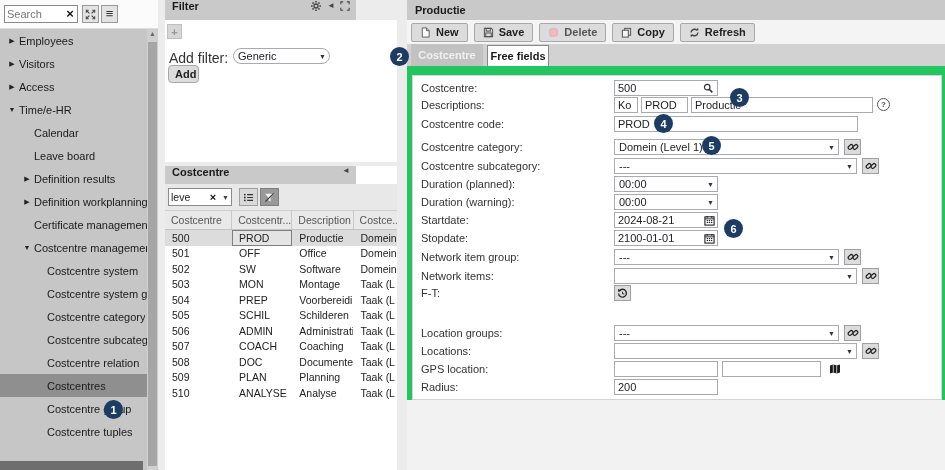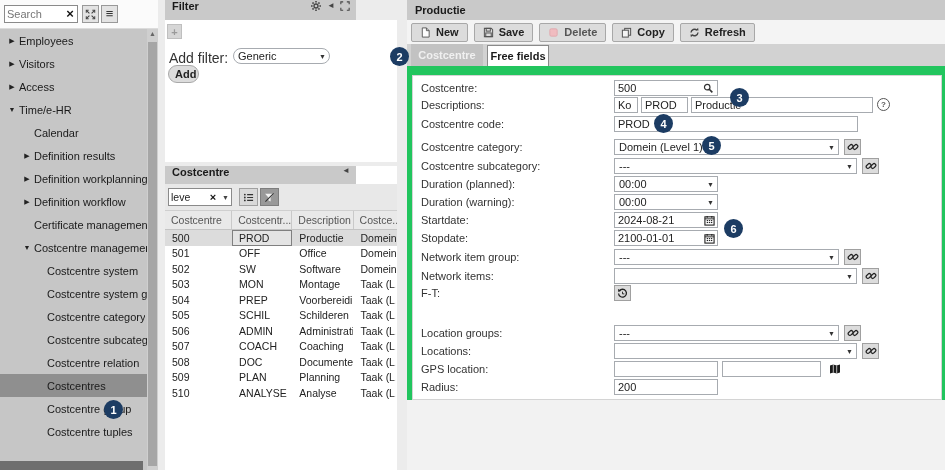--- a/index.html
+++ b/index.html
@@ -30,21 +30,21 @@
   .gutter{position:absolute;top:0;height:470px;background:#ececec;}
   
   .mid{position:absolute;left:165px;top:0;width:232px;height:470px;background:#ececec;}
   .phead{position:absolute;left:0;width:191px;height:20px;background:#c9c9c9;display:flex;align-items:flex-start;}
   .phead .ptitle{font-size:11px;font-weight:bold;color:#1a1a1a;padding-left:7px;}
   .phead .hicons{margin-left:auto;display:flex;align-items:center;gap:5px;padding-right:6px;}
   .caret-left{font-size:8px;color:#444;line-height:10px;}
   .filter-body{position:absolute;left:0;top:20px;width:232px;height:142px;background:#fff;}
   .plus-btn{position:absolute;left:2px;top:4px;width:15px;height:15px;background:#d6d6d6;border:1px solid #bfbfbf;box-sizing:border-box;color:#9a9a9a;font-size:11px;font-weight:bold;line-height:12px;text-align:center;padding:0;}
   .addfilter-lbl{position:absolute;left:4px;top:30px;font-size:14px;color:#333;line-height:16px;}
-  .gray-btn{background:#dcdcdc;border:1px solid #a8a8a8;box-sizing:border-box;font:bold 11px "Liberation Sans",sans-serif;color:#222;border-radius:9px;}
+  .gray-btn{background:#dcdcdc;border:1px solid #a8a8a8;box-sizing:border-box;font:bold 11px "Liberation Sans",sans-serif;color:#222;border-radius:4px;}
   .add-btn{position:absolute;left:3px;top:45px;width:31px;height:18px;}
   .cost-panel{position:absolute;left:0;top:166px;width:232px;height:304px;background:#fff;}
   .cost-filterrow{position:absolute;left:0;top:18px;width:232px;height:26px;background:#e8e8e8;}
   .mini-search{position:absolute;left:3px;top:4px;width:64px;height:18px;background:#fff;border:1px solid #8a8a8a;box-sizing:border-box;display:flex;align-items:center;}
   .mini-search input{flex:1;min-width:0;border:none;outline:none;background:transparent;font:10.5px "Liberation Sans",sans-serif;padding:0 2px;color:#222;}
   .mini-search .dda{width:11px;font-size:7px;color:#444;text-align:center;}
   .tool16{position:absolute;top:4px;width:19px;height:18px;display:flex;align-items:center;justify-content:center;background:#d9d9d9;border:1px solid #a0a0a0;box-sizing:border-box;padding:0;}
   .tool16.darkbtn{background:#999;border-color:#7e7e7e;}
   .thead{position:absolute;left:0;top:44px;width:232px;height:20px;background:#e9e9e9;border-top:1px solid #cfcfcf;border-bottom:1px solid #c4c4c4;box-sizing:border-box;display:flex;font-size:10.5px;color:#555;}
   .thc{display:flex;align-items:center;padding-left:6px;border-right:1px solid #c9c9c9;box-sizing:border-box;overflow:hidden;white-space:nowrap;}
@@ -124,30 +124,30 @@
         </div>
       <div class="titem lv0">
           <span class="arr">▼</span>
           <span class="tlbl">Time/e-HR</span>
         </div>
       <div class="titem lv1">
           <span class="arr"></span>
           <span class="tlbl">Calendar</span>
         </div>
       <div class="titem lv1">
+          <span class="arr"></span>
+          <span class="tlbl">Leave board</span>
+        </div>
+      <div class="titem lv1">
           <span class="arr">▶</span>
           <span class="tlbl">Definition results</span>
         </div>
       <div class="titem lv1">
           <span class="arr">▶</span>
           <span class="tlbl">Definition workplanning</span>
-        </div>
-      <div class="titem lv1">
-          <span class="arr">▶</span>
-          <span class="tlbl">Definition workflow</span>
         </div>
       <div class="titem lv1">
           <span class="arr"></span>
           <span class="tlbl">Certificate management</span>
         </div>
       <div class="titem lv1">
           <span class="arr">▼</span>
           <span class="tlbl">Costcentre management</span>
         </div>
       <div class="titem lv2">

